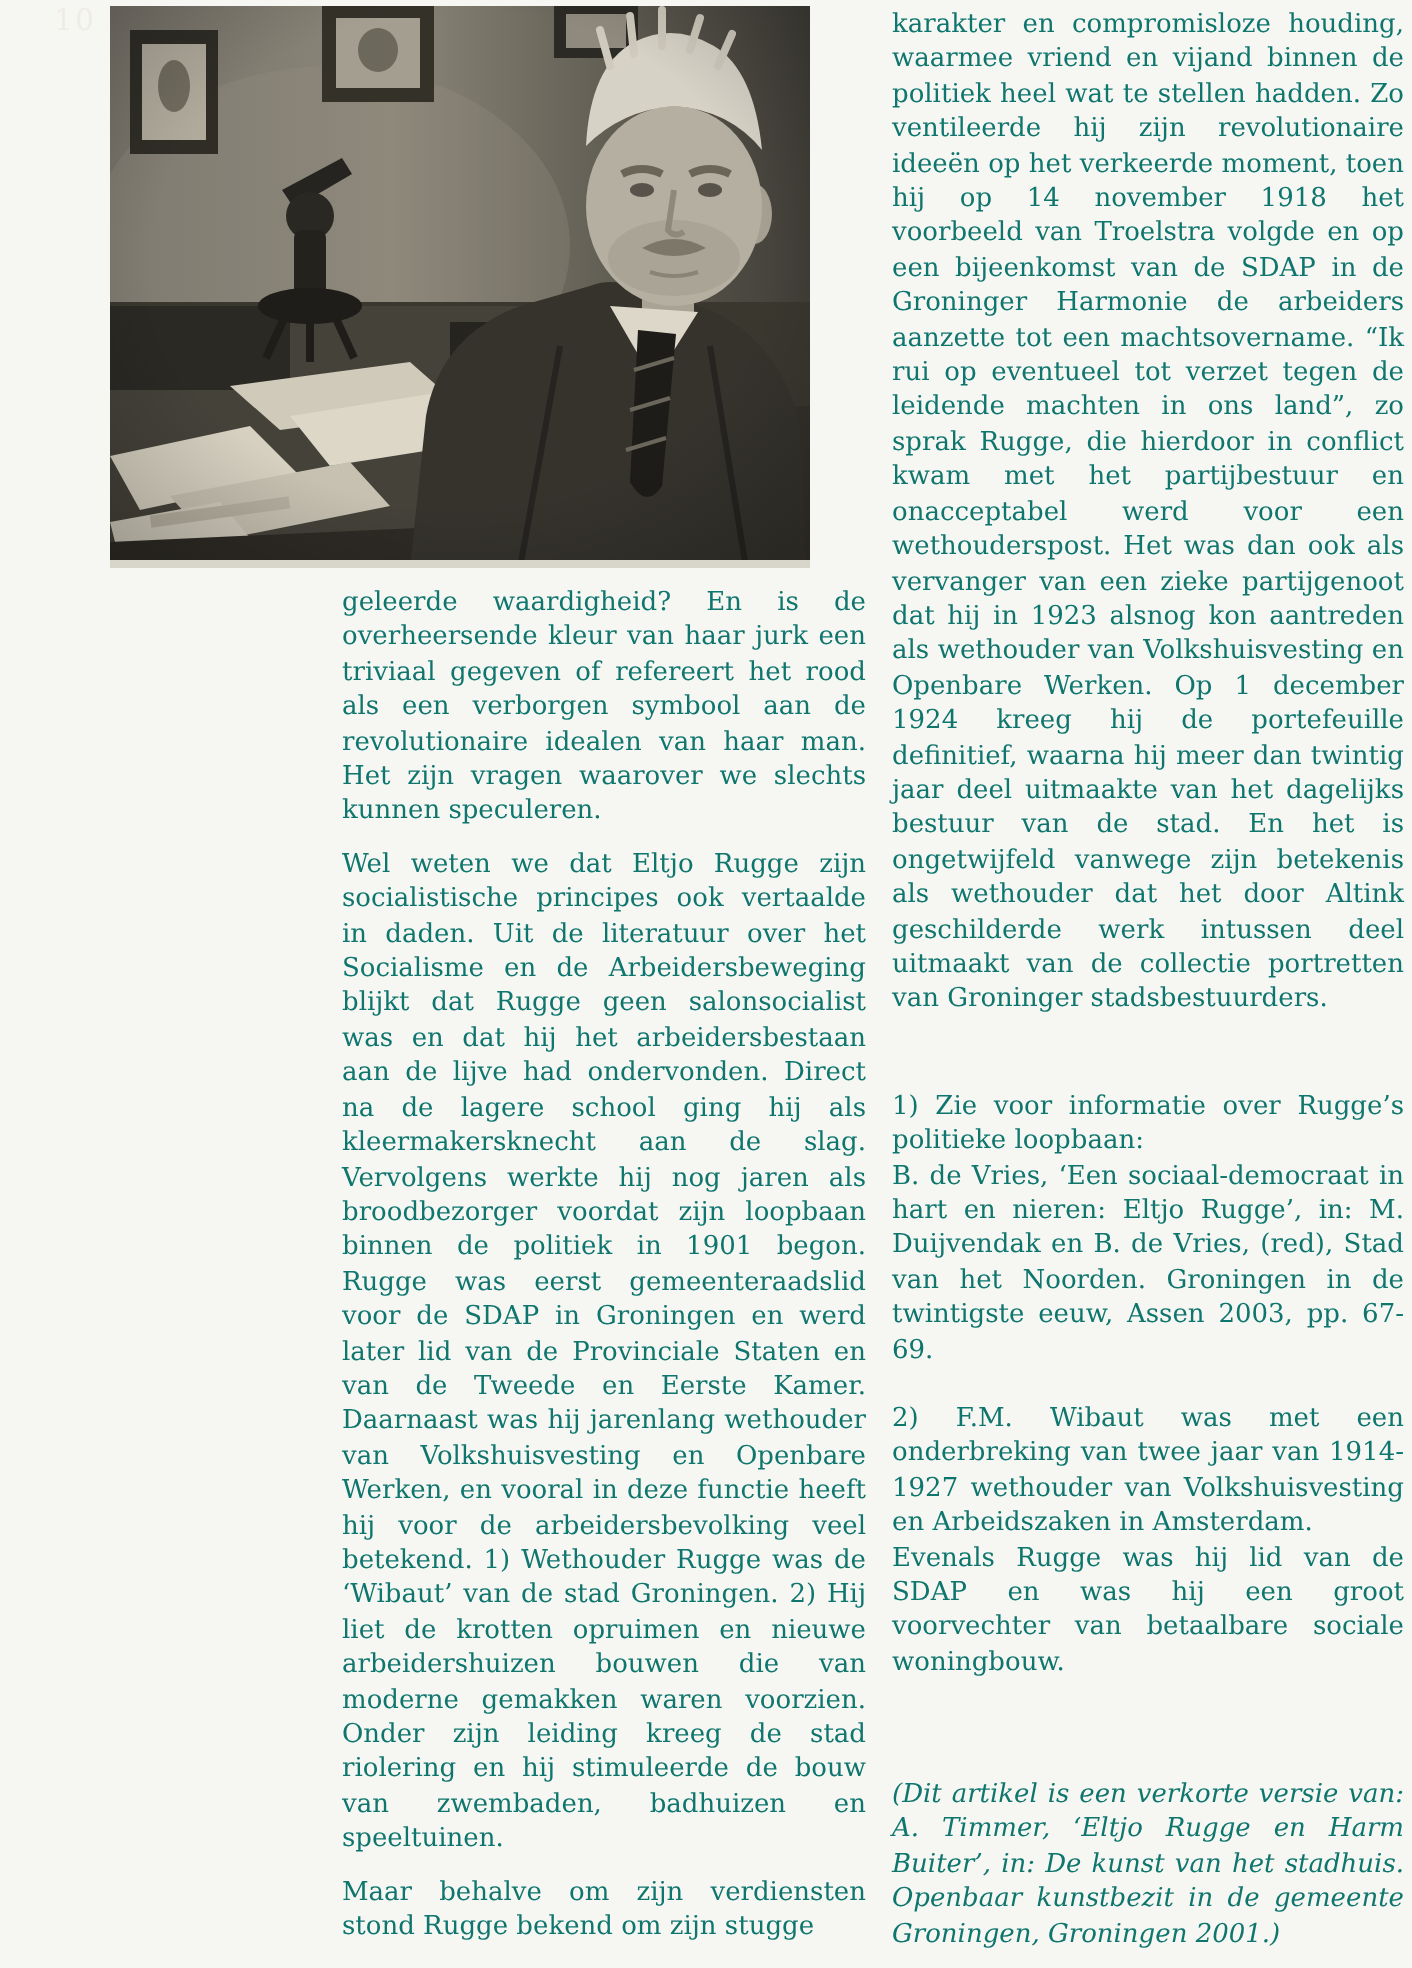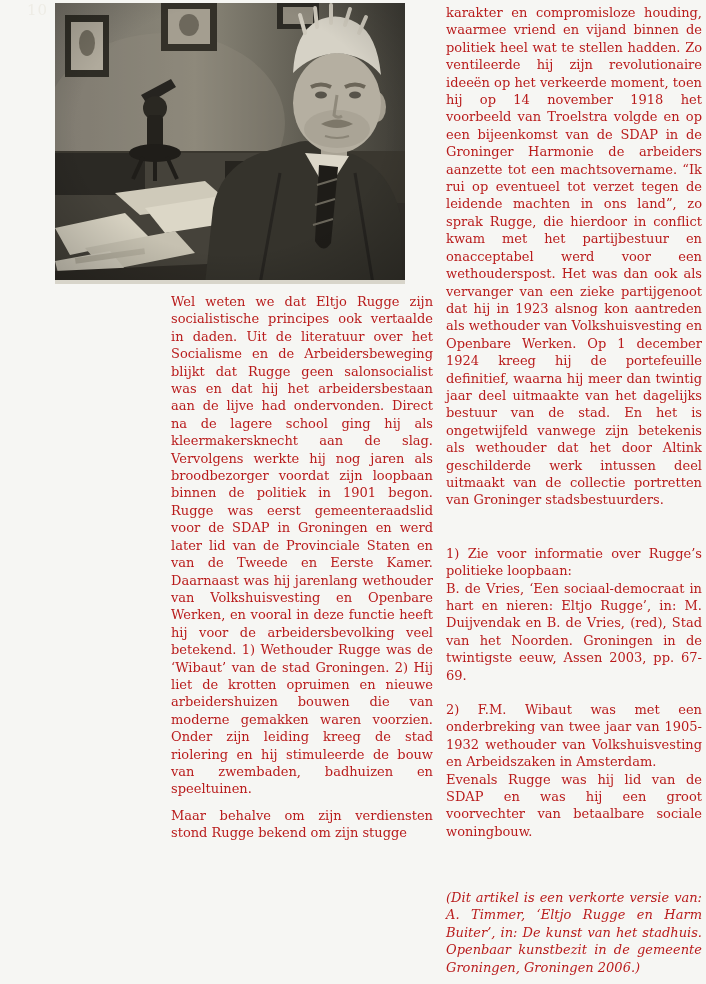--- a/index.html
+++ b/index.html
@@ -26,21 +26,21 @@
   
   .caption {
     position:absolute; left:22px; top:289px; width:152px;
     font-style:italic; font-size:11.5px; line-height:14.6px;
     color:#44413a; white-space:pre-line;
   }
 
   
   .col {
     position:absolute;
-    color:#b91c1c;
+    color:#0f766e;
     font-size:13px; line-height:17.4px;
     text-align:justify;
   }
   .col p { margin:0; }
 
   .left-col  { left:171px; top:293px; width:262px; height:691px; }
   .left-col p + p { margin-top:9px; }
 
   .right-col { left:446px; top:4px; width:256px; height:976px; }
   .right-col .main { margin-bottom:36px; }
@@ -134,26 +134,27 @@
       </g>
 
       <rect x="0" y="0" width="350" height="281" fill="url(#vig)"></rect>
       <rect x="0" y="277" width="350" height="4" fill="#d8d5ca"></rect>
     </svg>
     <div class="page-number">10</div>
   </div>
 
 
   <div class="col left-col">
+    <p>geleerde waardigheid? En is de overheersende kleur van haar jurk een triviaal gegeven of refereert het rood als een verborgen symbool aan de revolutionaire idealen van haar man. Het zijn vragen waarover we slechts kunnen speculeren.</p>
     <p>Wel weten we dat Eltjo Rugge zijn socialistische principes ook vertaalde in daden. Uit de literatuur over het Socialisme en de Arbeidersbeweging blijkt dat Rugge geen salonsocialist was en dat hij het arbeidersbestaan aan de lijve had ondervonden. Direct na de lagere school ging hij als kleermakersknecht aan de slag. Vervolgens werkte hij nog jaren als broodbezorger voordat zijn loopbaan binnen de politiek in 1901 begon. Rugge was eerst gemeenteraadslid voor de SDAP in Groningen en werd later lid van de Provinciale Staten en van de Tweede en Eerste Kamer. Daarnaast was hij jarenlang wethouder van Volkshuisvesting en Openbare Werken, en vooral in deze functie heeft hij voor de arbeidersbevolking veel betekend. 1) Wethouder Rugge was de ‘Wibaut’ van de stad Groningen. 2) Hij liet de krotten opruimen en nieuwe arbeidershuizen bouwen die van moderne gemakken waren voorzien. Onder zijn leiding kreeg de stad riolering en hij stimuleerde de bouw van zwembaden, badhuizen en speeltuinen.</p>
     <p>Maar behalve om zijn verdiensten stond Rugge bekend om zijn stugge</p>
   </div>
 
   <div class="col right-col">
     <p class="main">karakter en compromisloze houding, waarmee vriend en vijand binnen de politiek heel wat te stellen hadden. Zo ventileerde hij zijn revolutionaire ideeën op het verkeerde moment, toen hij op 14 november 1918 het voorbeeld van Troelstra volgde en op een bijeenkomst van de SDAP in de Groninger Harmonie de arbeiders aanzette tot een machtsovername. “Ik rui op eventueel tot verzet tegen de leidende machten in ons land”, zo sprak Rugge, die hierdoor in conflict kwam met het partijbestuur en onacceptabel werd voor een wethouderspost. Het was dan ook als vervanger van een zieke partijgenoot dat hij in 1923 alsnog kon aantreden als wethouder van Volkshuisvesting en Openbare Werken. Op 1 december 1924 kreeg hij de portefeuille definitief, waarna hij meer dan twintig jaar deel uitmaakte van het dagelijks bestuur van de stad. En het is ongetwijfeld vanwege zijn betekenis als wethouder dat het door Altink geschilderde werk intussen deel uitmaakt van de collectie portretten van Groninger stadsbestuurders.</p>
     <p class="footnote">1) Zie voor informatie over Rugge’s politieke loopbaan:
 B. de Vries, ‘Een sociaal-democraat in hart en nieren: Eltjo Rugge’, in: M. Duijvendak en B. de Vries, (red), Stad van het Noorden. Groningen in de twintigste eeuw, Assen 2003, pp. 67-69.</p>
-    <p class="footnote">2) F.M. Wibaut was met een onderbreking van twee jaar van 1905-1932 wethouder van Volkshuisvesting en Arbeidszaken in Amsterdam.
+    <p class="footnote">2) F.M. Wibaut was met een onderbreking van twee jaar van 1914-1927 wethouder van Volkshuisvesting en Arbeidszaken in Amsterdam.
 Evenals Rugge was hij lid van de SDAP en was hij een groot voorvechter van betaalbare sociale woningbouw.</p>
-    <p class="closing">(Dit artikel is een verkorte versie van: A. Timmer, ‘Eltjo Rugge en Harm Buiter’, in: De kunst van het stadhuis. Openbaar kunstbezit in de gemeente Groningen, Groningen 2006.)</p>
+    <p class="closing">(Dit artikel is een verkorte versie van: A. Timmer, ‘Eltjo Rugge en Harm Buiter’, in: De kunst van het stadhuis. Openbaar kunstbezit in de gemeente Groningen, Groningen 2001.)</p>
   </div>
 
 </div>
 
 </body></html>

